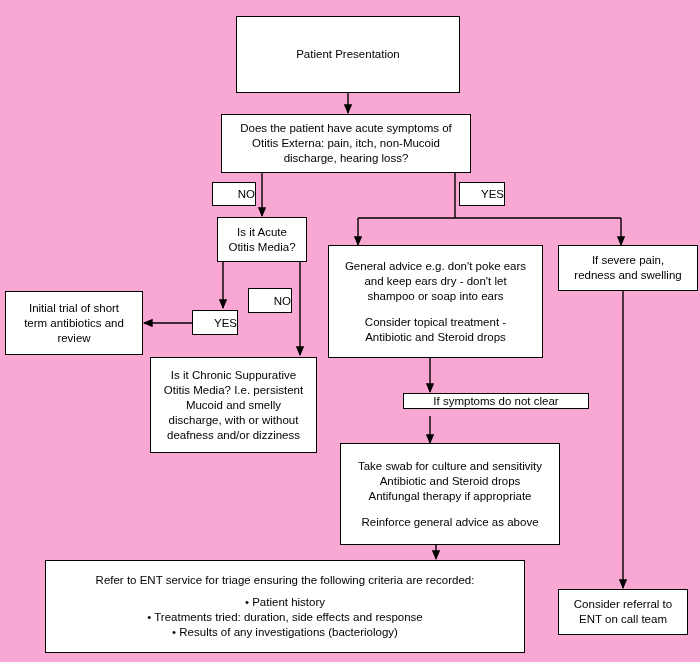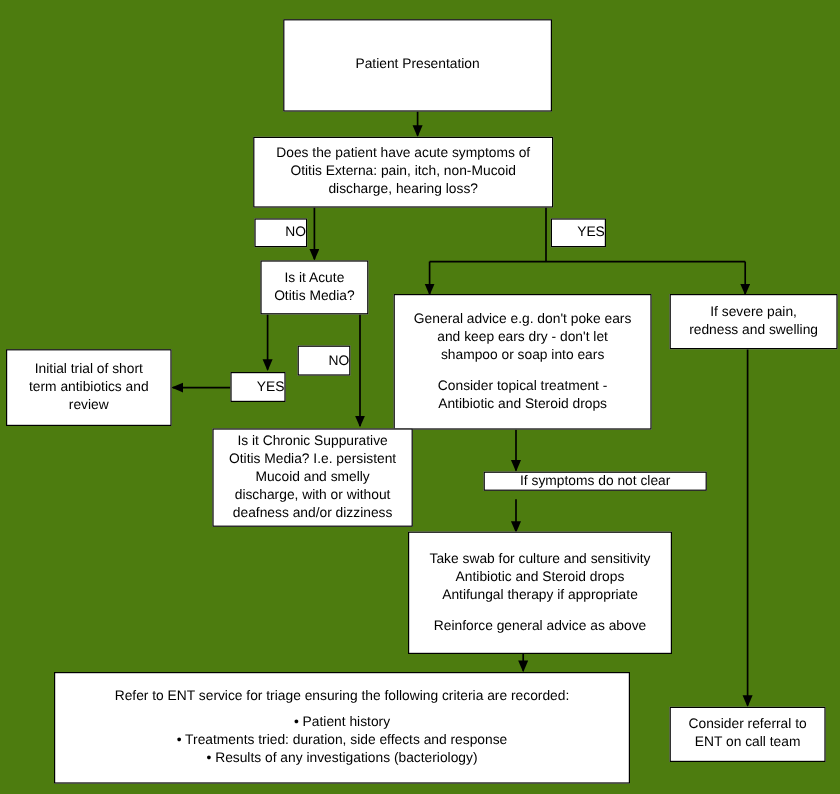--- a/index.html
+++ b/index.html
@@ -1,17 +1,17 @@
 <!DOCTYPE html>
 <html><head>
 <meta charset="utf-8">
 <style>
   html,body{margin:0;padding:0;background:#ffffff;}
   body{font-family:"Liberation Sans","DejaVu Sans",sans-serif;color:#000;}
-  #canvas{position:relative;width:700px;height:662px;overflow:hidden;background:#4d7c0f;}
+  #canvas{position:relative;width:700px;height:662px;overflow:hidden;background:#f9a8d4;}
   .box{position:absolute;border:1px solid #000;background:#fff;box-sizing:border-box;
        display:flex;flex-direction:column;align-items:center;justify-content:center;
        text-align:center;font-size:11.5px;line-height:15px;padding:4px 5px;}
   .box .ln{display:block;white-space:pre-line;}
   .lbl{position:absolute;border:1px solid #000;background:#fff;box-sizing:border-box;
        display:flex;align-items:center;justify-content:flex-end;font-size:11.5px;}
   .boxleft{align-items:center;text-align:left;justify-content:flex-start;}
   .gap{height:11px;}
   svg#wires{position:absolute;left:0;top:0;width:700px;height:662px;pointer-events:none;}
 </style>
@@ -48,21 +48,21 @@
 
     <path d="M436,529 L436,559" stroke="#000" stroke-width="1.4" fill="none" marker-end="url(#ah)"></path>
 
     <path d="M623,291 L623,588" stroke="#000" stroke-width="1.4" fill="none" marker-end="url(#ah)"></path>
   </svg>
 
   <div class="box" style="left:236px;top:16px;width:224px;height:77px;">
     <span class="ln title">Patient Presentation</span>
   </div>
 
-  <div class="box" style="left:211px;top:114px;width:250px;height:59px;">
+  <div class="box" style="left:221px;top:114px;width:250px;height:59px;">
     <span class="ln">Does the patient have acute symptoms of
 Otitis Externa: pain, itch, non-Mucoid
 discharge, hearing loss?</span>
   </div>
 
   <div class="lbl" style="left:212px;top:182px;width:44px;height:24px;">
     <span>NO</span>
   </div>
 
   <div class="lbl" style="left:459px;top:182px;width:46px;height:24px;">
@@ -95,21 +95,21 @@
   <div class="lbl" style="left:248px;top:288px;width:44px;height:25px;">
     <span>NO</span>
   </div>
 
   <div class="box" style="left:5px;top:291px;width:138px;height:64px;">
     <span class="ln">Initial trial of short
 term antibiotics and
 review</span>
   </div>
 
-  <div class="box" style="left:150px;top:357px;width:167px;height:82px;margin-left:27px;">
+  <div class="box" style="left:150px;top:357px;width:167px;height:96px;">
     <span class="ln">Is it Chronic Suppurative
 Otitis Media? I.e. persistent
 Mucoid and smelly
 discharge, with or without
 deafness and/or dizziness</span>
   </div>
 
   <div class="box" style="left:355px;top:393px;width:186px;height:16px;margin-left:48px;">
     <span class="ln">If symptoms do not clear</span>
   </div>

